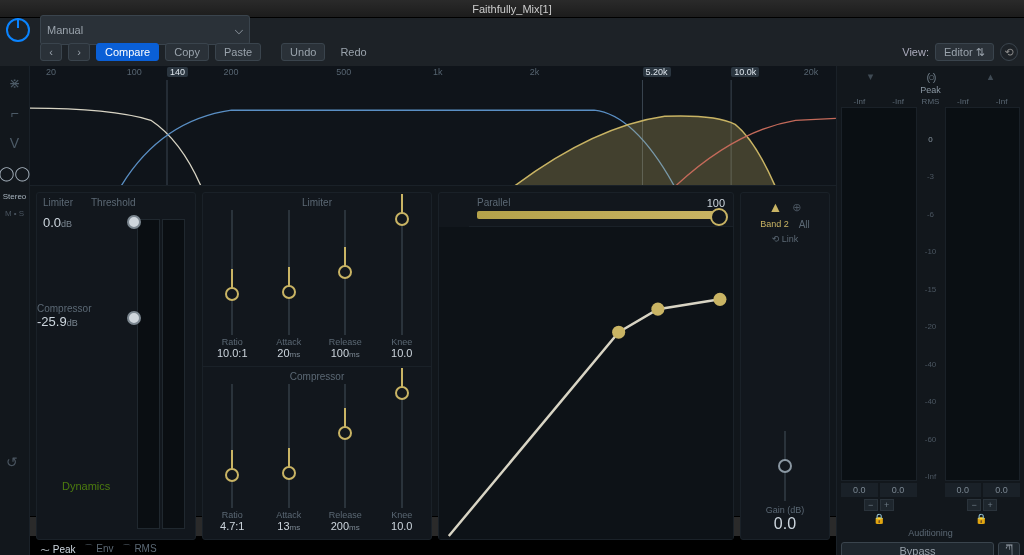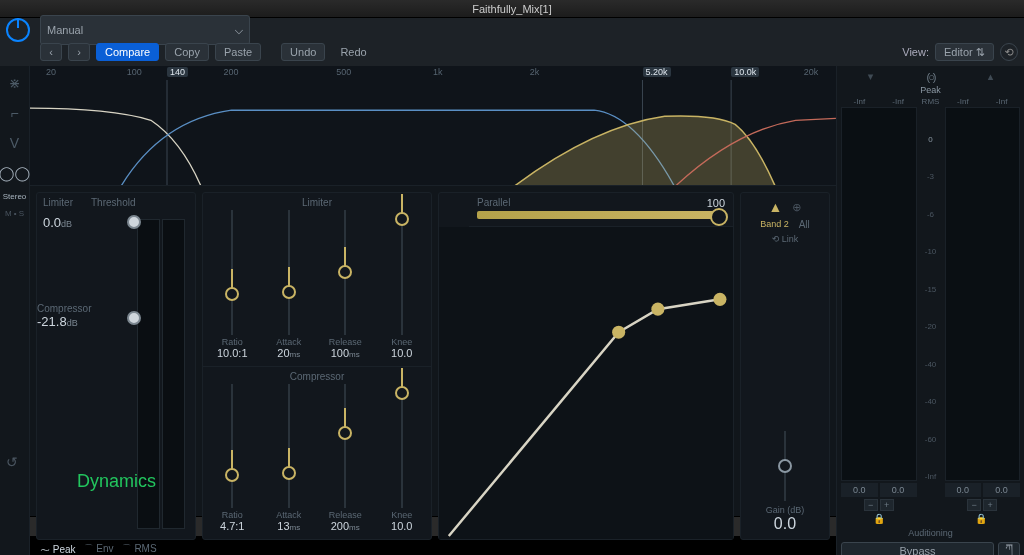--- a/index.html
+++ b/index.html
@@ -93,21 +93,21 @@
   .io-scale{width:24px;display:flex;flex-direction:column;justify-content:space-between;font-size:8px;color:#4a5560;text-align:center;}
   .io-scale .peak{color:#8a97a2;}
   .io-foot{display:flex;gap:2px;}
   .io-foot .cell{flex:1;height:14px;background:#1a2128;font-size:9px;color:#7b8792;display:flex;align-items:center;justify-content:center;}
   .io-ctl{display:flex;gap:2px;justify-content:center;}
   .sq{width:14px;height:12px;background:#1e262d;border:1px solid #2a333b;font-size:9px;color:#6d7a85;display:flex;align-items:center;justify-content:center;}
   .lock{font-size:10px;color:#4a5560;text-align:center;}
   .aud{text-align:center;font-size:9px;color:#5b6874;margin-top:2px;}
   .bypass-row{display:flex;gap:4px;margin-top:2px;}
   .bypass-row .btn{flex:1;justify-content:center;}
-  .module-lbl{position:absolute;left:77px;bottom:24px;font-size:18px;color:#22c55e;}
+  .module-lbl{position:absolute;left:62px;bottom:24px;font-size:11px;color:#4d7c0f;}
 
   .caption{height:20px;background:#2a2a2a;color:#c9c9c9;text-align:center;line-height:20px;font-size:12px;border-top:1px solid #000;}
 
   .reset{position:absolute;left:6px;bottom:46px;color:#4a5560;font-size:14px;cursor:pointer;}
 </style>
 </head>
 <body>
 
 <div class="win-title">Faithfully_Mix[1]</div>
 
@@ -178,21 +178,21 @@
         <div class="col col-thresh">
           <div style="display:flex;gap:18px">
             <span class="sec-lbl">Limiter</span>
             <span class="sec-lbl">Threshold</span>
           </div>
           <div class="thresh-val" style="top:22px;left:6px">
             <span class="val">0.0</span><span style="font-size:9px;color:#7b8792">dB</span>
           </div>
           <div class="thresh-val" style="top:110px;left:0px">
             <div class="sec-lbl">Compressor</div>
-            <span class="val">-21.8</span><span style="font-size:9px;color:#7b8792">dB</span>
+            <span class="val">-25.9</span><span style="font-size:9px;color:#7b8792">dB</span>
           </div>
           <div class="meter-pair">
             <div class="meter-col"></div>
               <div class="meter-col"></div>
           </div>
           <div class="thresh-knob" style="top:22px;left:90px"></div>
           <div class="thresh-knob" style="top:118px;left:90px"></div>
         </div>
 
         <div class="col col-sliders">

